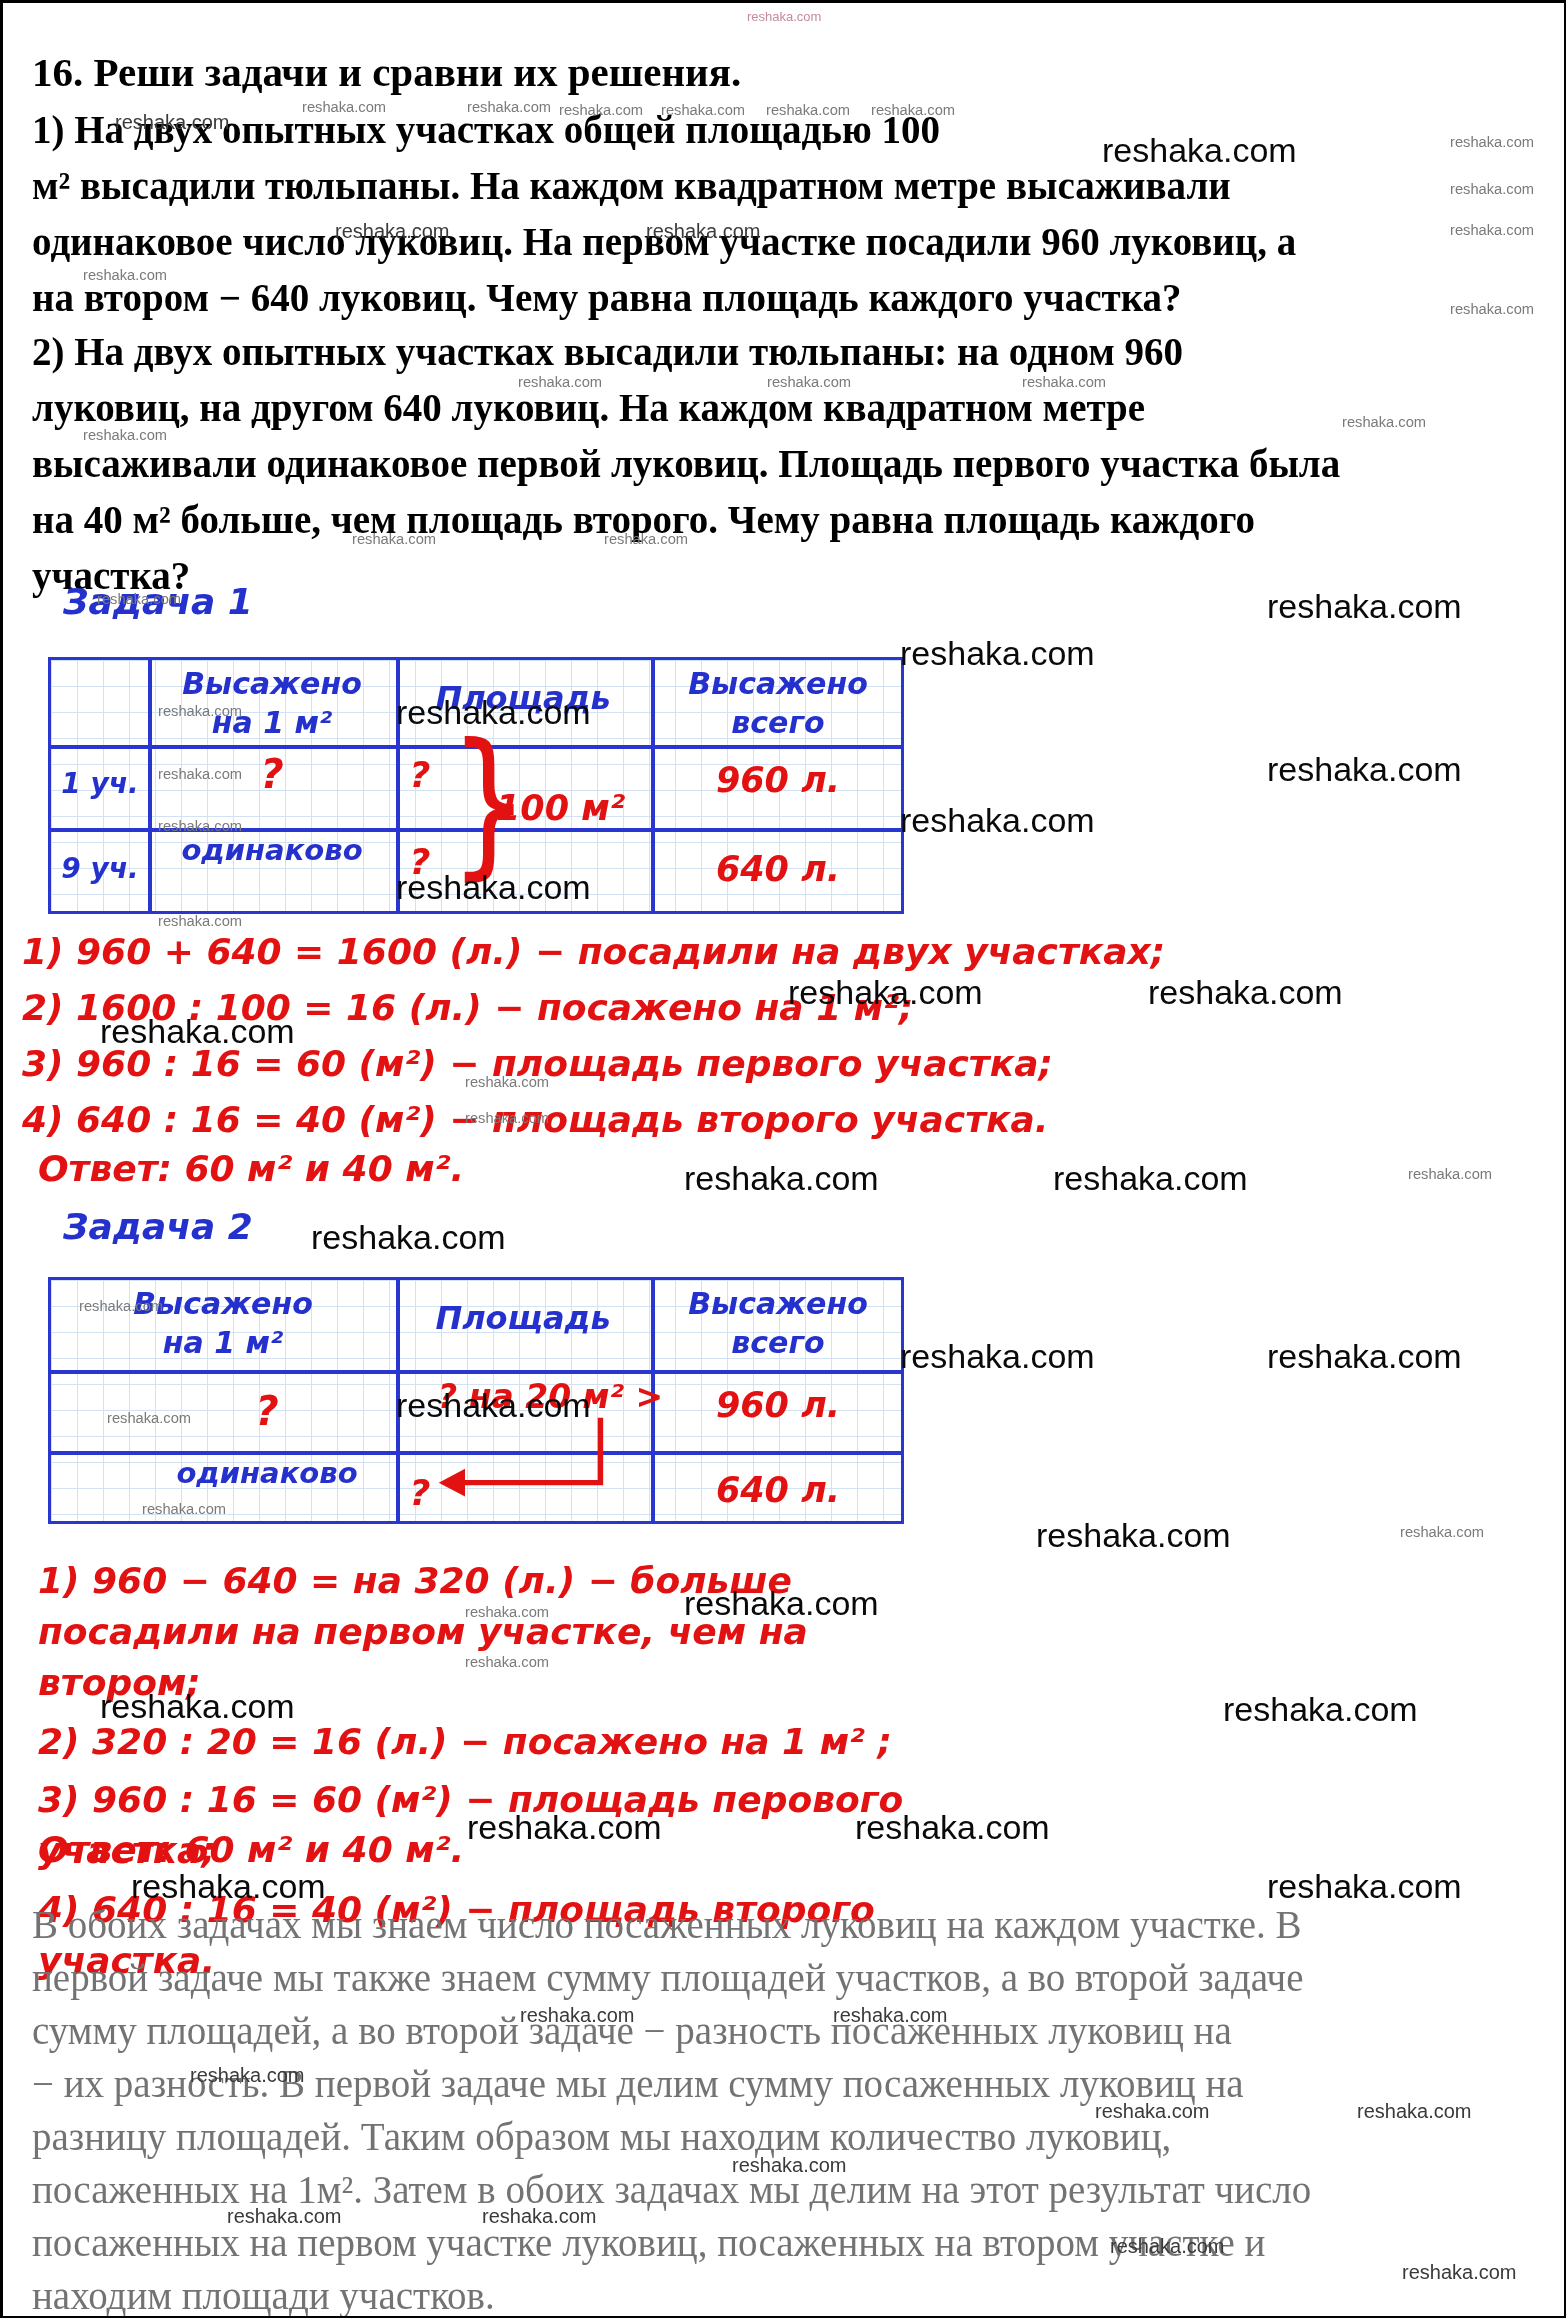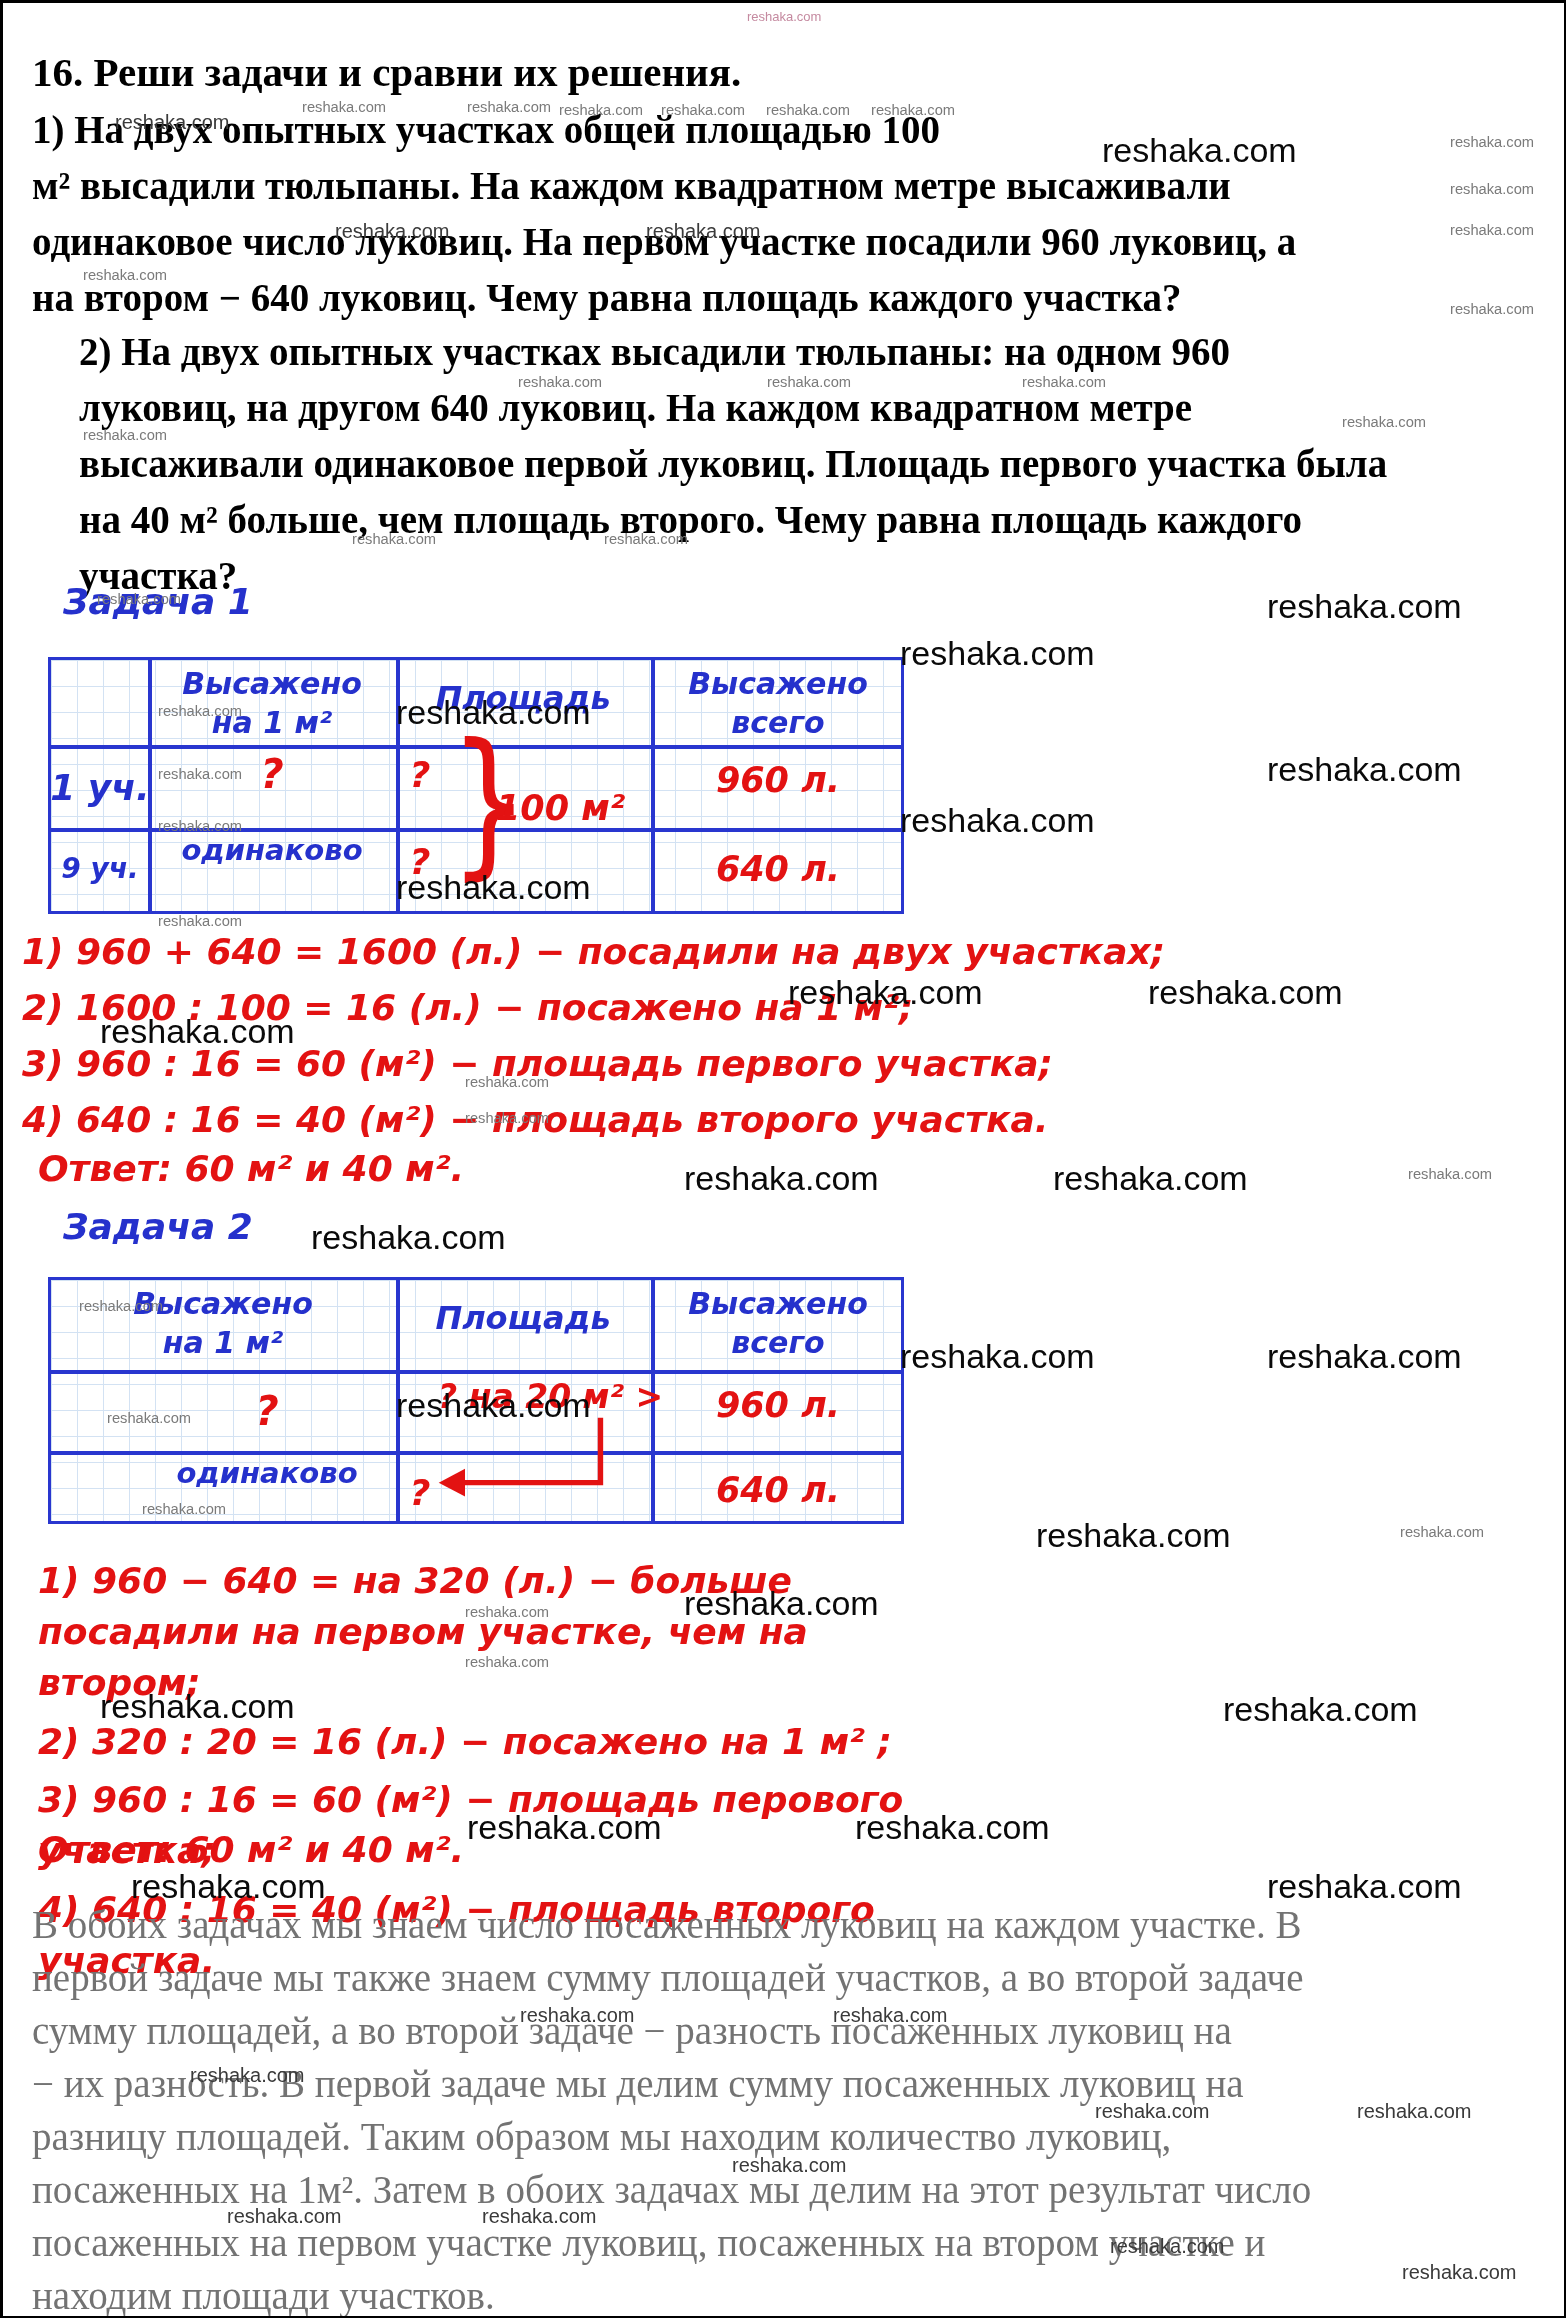--- a/index.html
+++ b/index.html
@@ -49,21 +49,21 @@
 
   <div class="abs title" style="left:29px; top:45px;">16. Реши задачи и сравни их решения.</div>
 
   <div class="abs" style="left:29px; top:99px;">
     <div class="pline">1) На двух опытных участках общей площадью 100</div>
     <div class="pline">м² высадили тюльпаны. На каждом квадратном метре высаживали</div>
     <div class="pline">одинаковое число луковиц. На первом участке посадили 960 луковиц, а</div>
     <div class="pline">на втором − 640 луковиц. Чему равна площадь каждого участка?</div>
   </div>
 
-  <div class="abs" style="left:29px; top:321px;margin-left:47px;">
+  <div class="abs" style="left:29px; top:321px;">
     <div class="pline">2) На двух опытных участках высадили тюльпаны: на одном 960</div>
     <div class="pline">луковиц, на другом 640 луковиц. На каждом квадратном метре</div>
     <div class="pline">высаживали одинаковое первой луковиц. Площадь первого участка была</div>
     <div class="pline">на 40 м² больше, чем площадь второго. Чему равна площадь каждого</div>
     <div class="pline">участка?</div>
   </div>
 
   <div class="abs hw blue task-label" style="left:60px; top:578px;">Задача 1</div>
 
   <div class="ttable" style="left:45px; top:654px; width:856px; height:257px;">
@@ -72,21 +72,21 @@
     <div class="vline" style="left:600px;"></div>
     <div class="hline" style="top:85px;"></div>
     <div class="hline" style="top:168px;"></div>
 
     <span class="tcell blue center" style="left:221px; top:6.2px;  font-size:30px;">Высажено</span>
     <span class="tcell blue center" style="left:221px; top:45px; font-size:30px;">на 1 м²</span>
     <span class="tcell blue center" style="left:472px; top:18.5px; font-size:32px;">Площадь</span>
     <span class="tcell blue center" style="left:727px; top:6.2px;  font-size:30px;">Высажено</span>
     <span class="tcell blue center" style="left:727px; top:45px; font-size:30px;">всего</span>
 
-    <span class="tcell blue center" style="left:49px; top:107px; font-size:36px;text-align:center;">1 уч.</span>
+    <span class="tcell blue center" style="left:49px; top:107px; font-size:28px;text-align:center;">1 уч.</span>
     <span class="tcell blue center" style="left:49px; top:192px; font-size:28px;">9 уч.</span>
 
     <span class="tcell red center" style="left:221px; top:91px; font-size:40px;">?</span>
     <span class="tcell blue center" style="left:221px; top:173px; font-size:29px;">одинаково</span>
 
     <span class="tcell red center" style="left:369px; top:94px; font-size:36px;">?</span>
     <span class="tcell red center" style="left:369px; top:181px; font-size:36px;">?</span>
     <span class="brace" style="left:388px; top:63px;">}</span>
     <span class="tcell red" style="left:445px; top:128px; font-size:35px;">100 м²</span>
 

